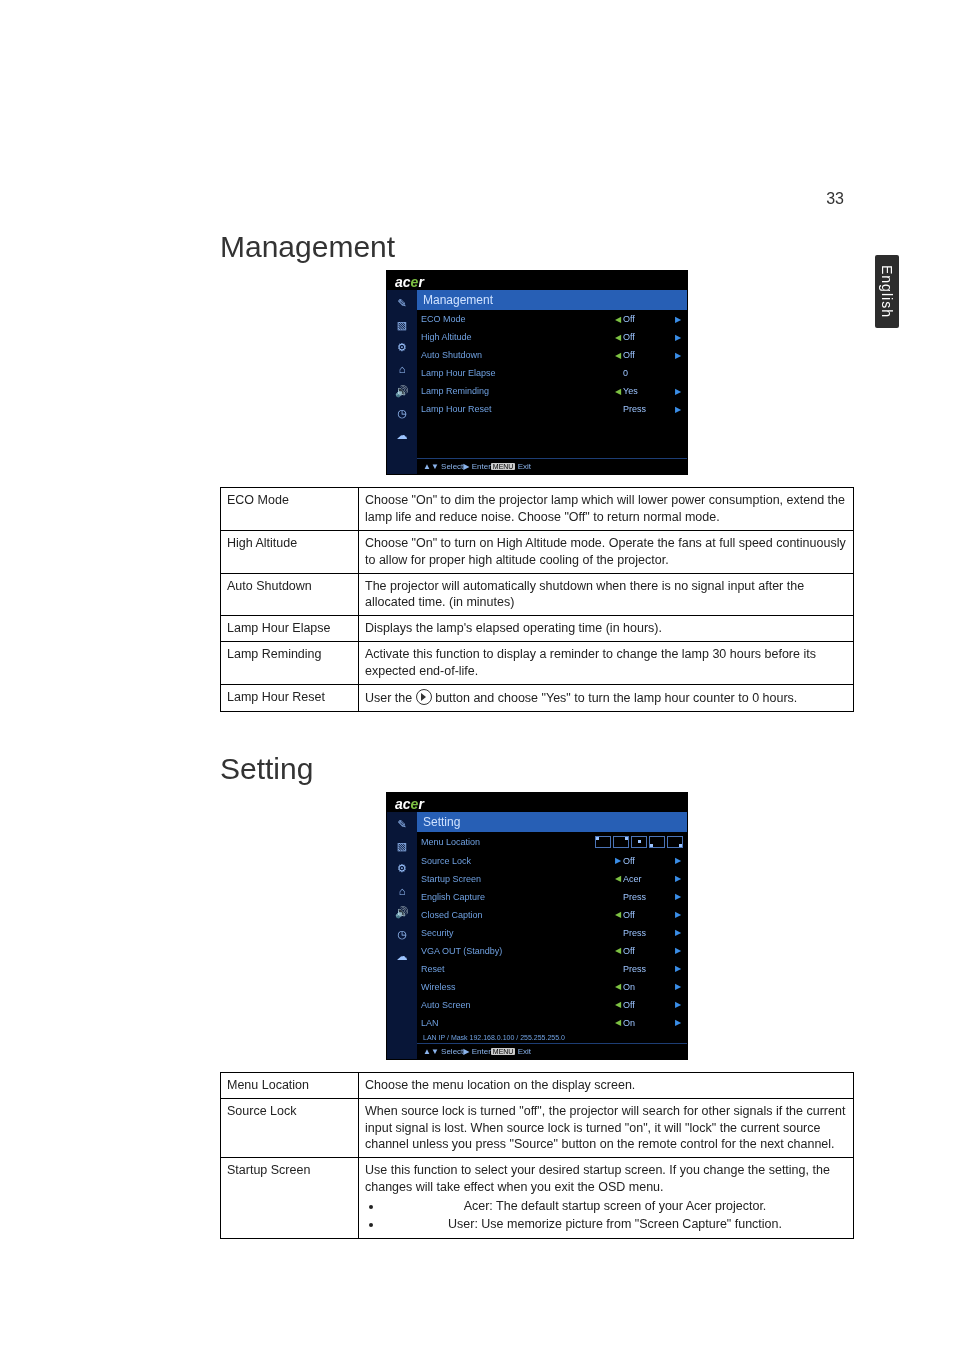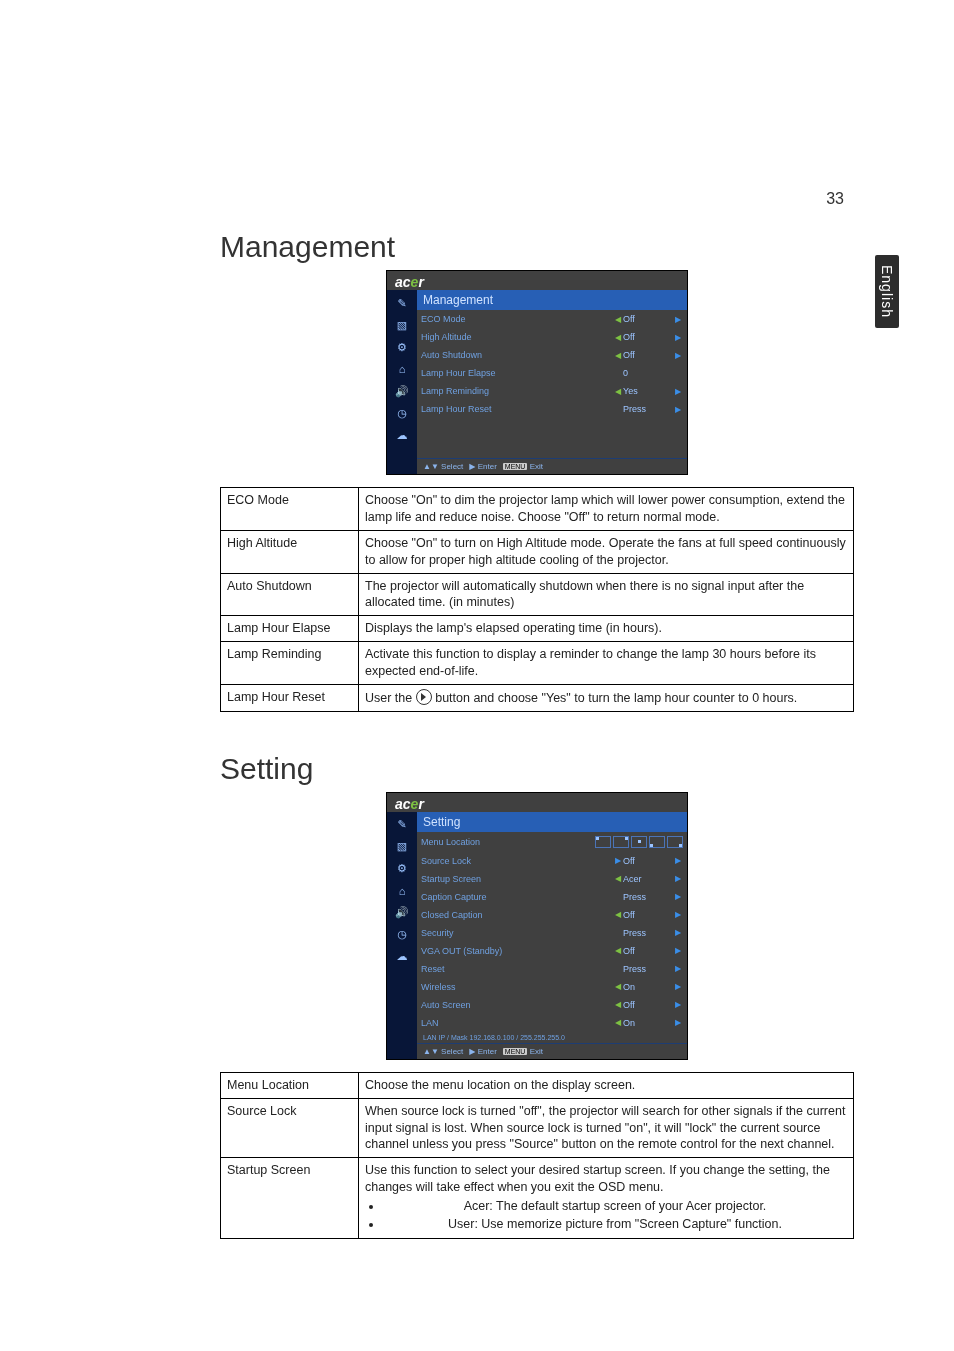--- a/index.html
+++ b/index.html
@@ -40,21 +40,21 @@
     color: #333;
     margin: 40px 0 6px 0;
   }
   .osd-wrap {
     display: flex;
     justify-content: center;
     margin-bottom: 12px;
   }
   .osd {
     width: 300px;
-    background: #404040;
+    background: #000000;
     font-size: 9px;
     color: #7aa8e8;
     border: 1px solid #000;
     display: flex;
     flex-direction: column;
   }
   .osd-logo {
     color: #fff;
     font-style: italic;
     font-weight: bold;
@@ -118,21 +118,21 @@
     align-items: center;
     justify-content: center;
   }
   .osd-locrow .locbox .dot { width:3px;height:3px;background:#9cc4ff; }
   .osd-footer {
     border-top: 1px solid #1d3d74;
     display: flex;
     align-items: center;
     font-size: 8px;
     padding: 3px 6px;
-    gap: 6px;
+    gap: 0;
     color: #8bb4ec;
   }
   .osd-footer .kmenu { background:#ccc;color:#000;padding:0 2px;font-size:7px;border-radius:1px; }
   .osd-note {
     font-size: 7px;
     color: #6fa0e0;
     padding: 2px 6px;
   }
   table.spec {
     border-collapse: collapse;
@@ -322,21 +322,21 @@
               <span class="val">Off</span>
               <span class="arr r">▶</span>
             </div>
           <div class="osd-row">
               <span class="lbl">Startup Screen</span>
               <span class="arr">◀</span>
               <span class="val">Acer</span>
               <span class="arr r">▶</span>
             </div>
           <div class="osd-row">
-              <span class="lbl">Caption Capture</span>
+              <span class="lbl">English Capture</span>
               <span class="arr"></span>
               <span class="val">Press</span>
               <span class="arr r">▶</span>
             </div>
           <div class="osd-row">
               <span class="lbl">Closed Caption</span>
               <span class="arr">◀</span>
               <span class="val">Off</span>
               <span class="arr r">▶</span>
             </div>

